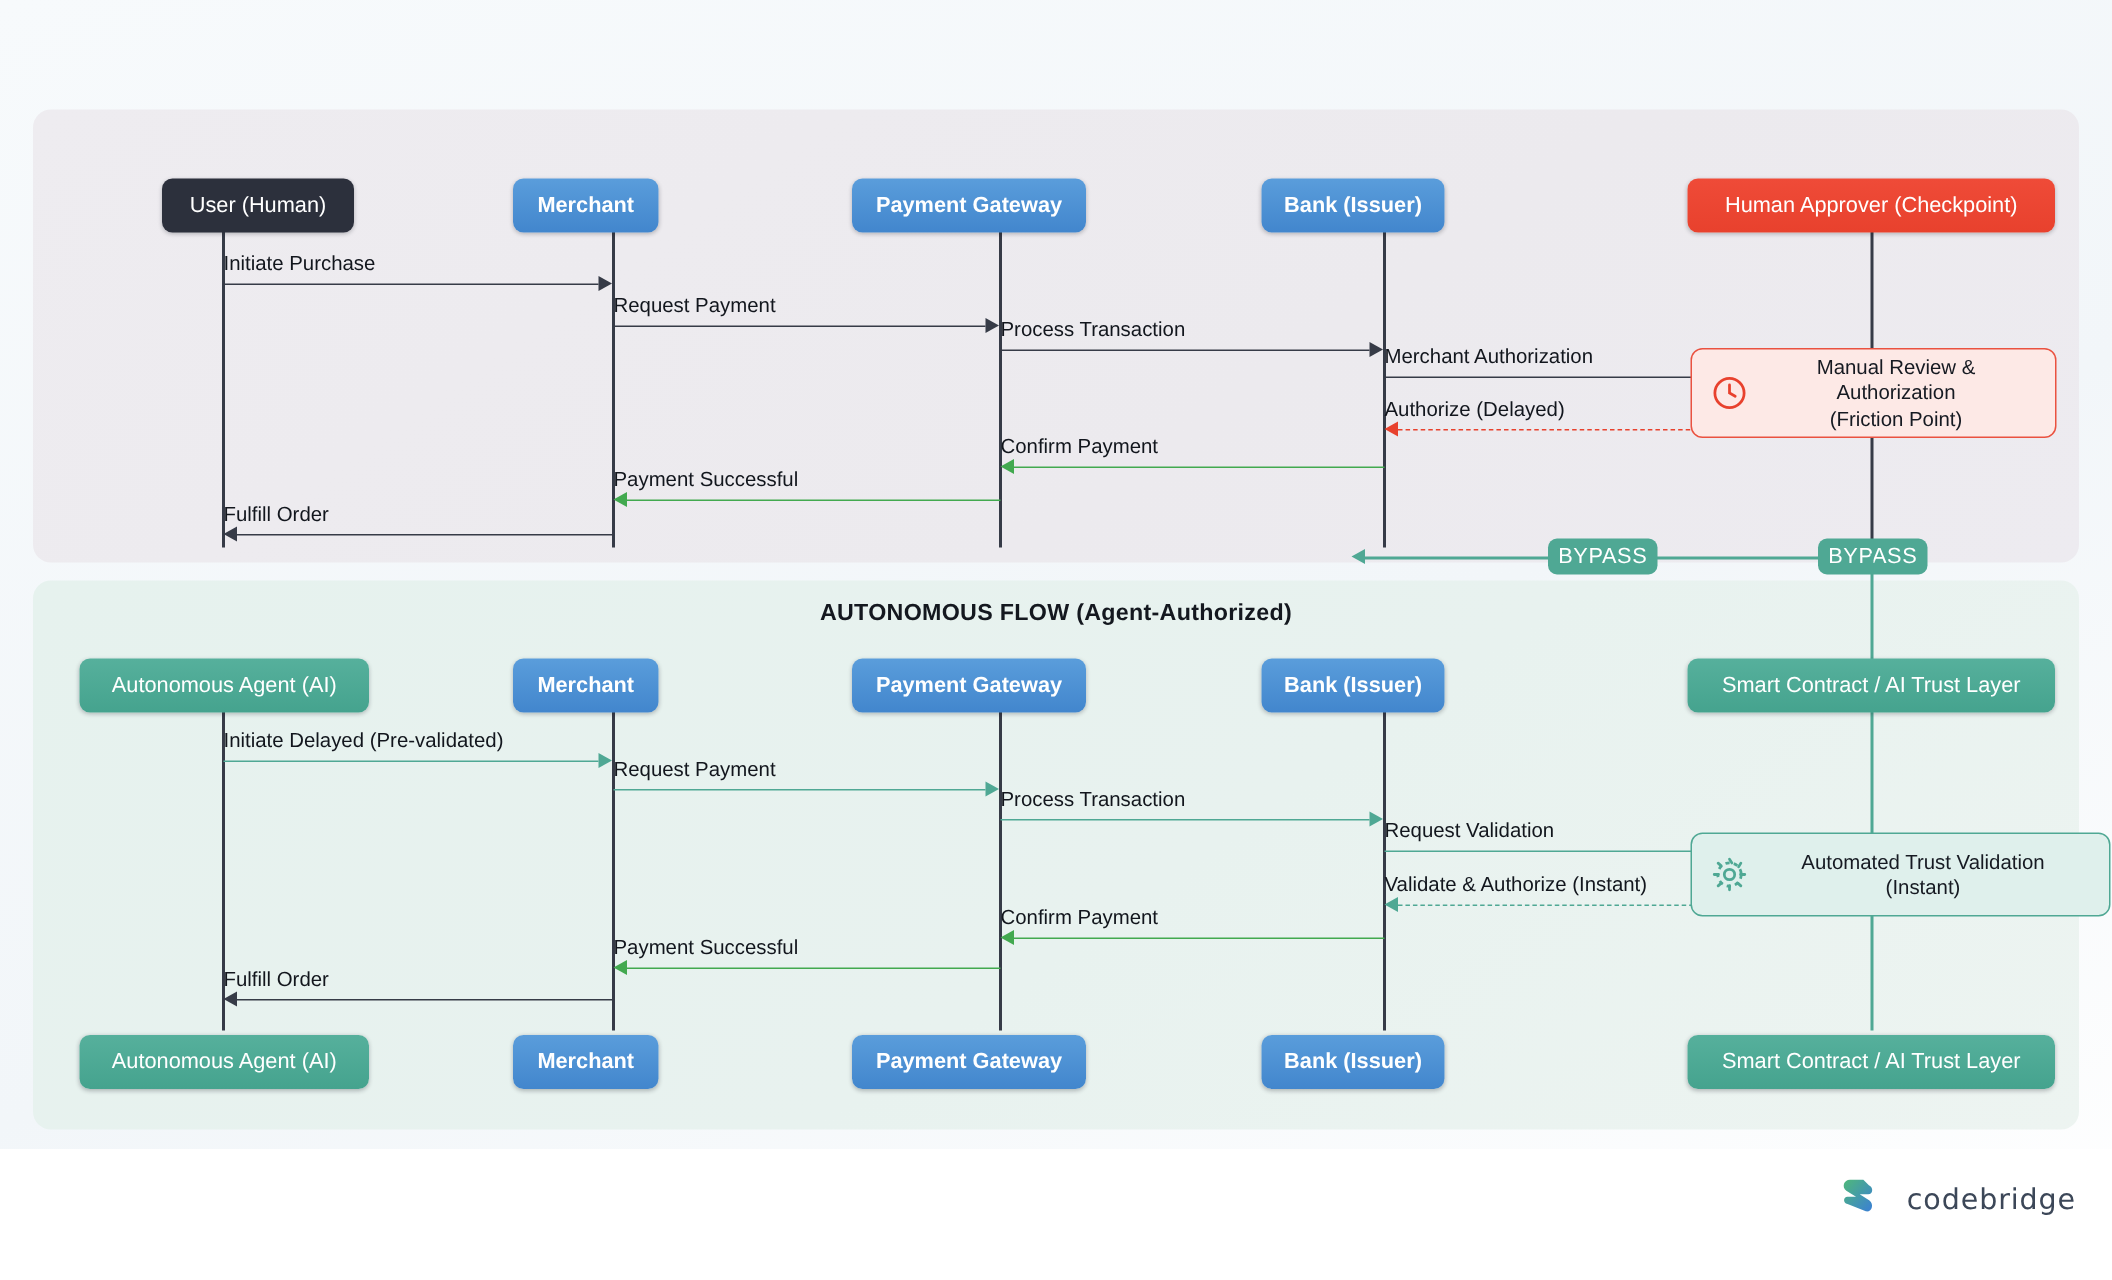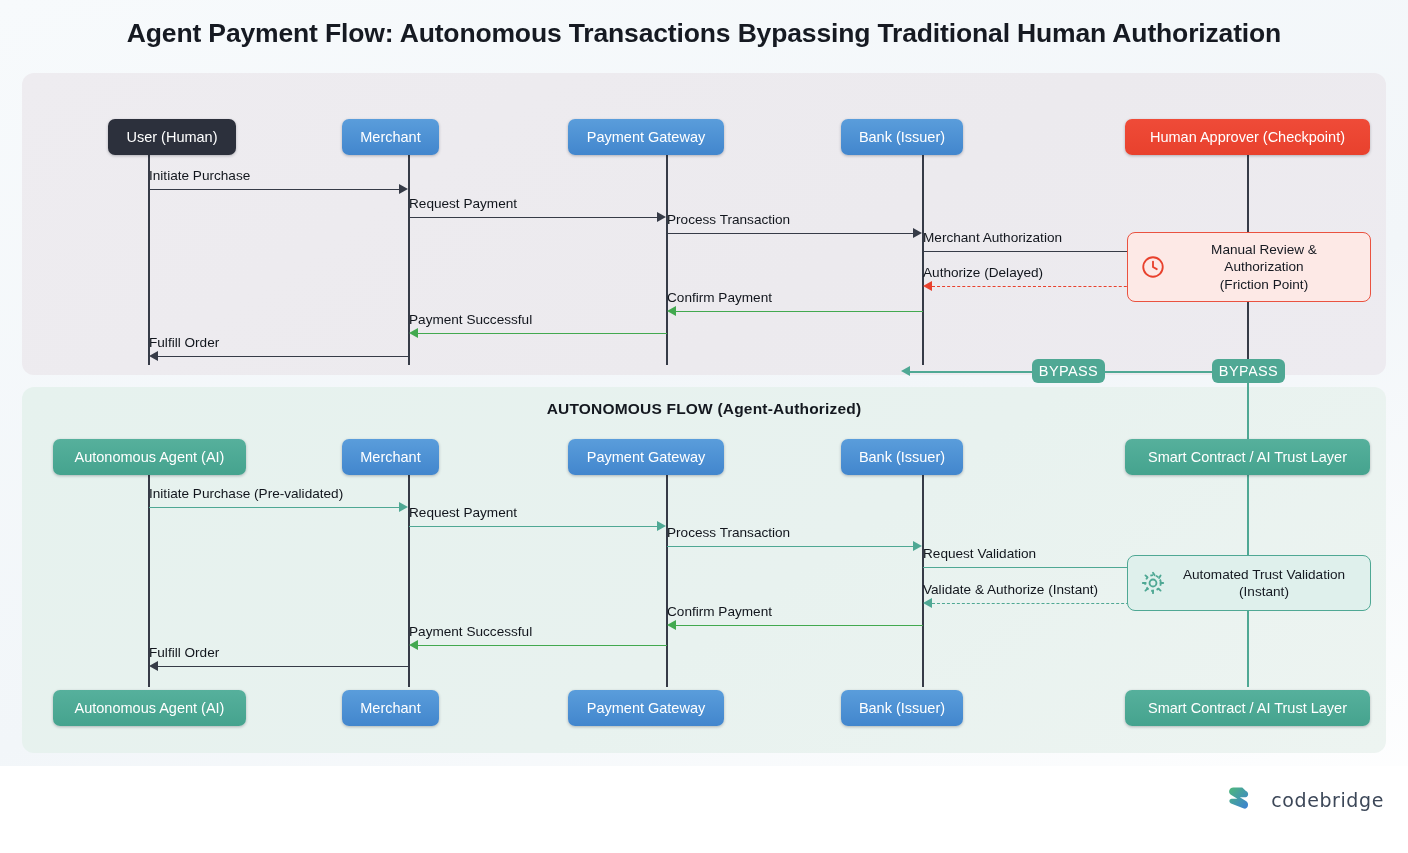--- a/index.html
+++ b/index.html
@@ -68,21 +68,21 @@
     display: flex;
     align-items: center;
     justify-content: center;
     color: #ffffff;
     font-size: 14.5px;
     box-shadow: 0 1px 3px rgba(20,25,35,0.28);
     white-space: nowrap;
     padding: 0 12px;
   }
   .actor.dark   { background: #2c303c; }
-  .actor.blue   { background: linear-gradient(180deg,#5a9ddb 0%, #4286cd 100%); }
+  .actor.blue   { background: linear-gradient(180deg,#5a9ddb 0%, #4286cd 100%); font-weight: bold; }
   .actor.red    { background: linear-gradient(180deg,#ef4b38 0%, #e8412d 100%); }
   .actor.teal   { background: linear-gradient(180deg,#56b09c 0%, #45a38e 100%); }
 
   
   .msg { position: absolute; height: 0; }
   .msg .line {
     position: absolute;
     left: 0; top: 0;
     height: 0;
     border-top-width: 1.6px;
@@ -170,21 +170,20 @@
     letter-spacing: 0.6px;
     font-family: "DejaVu Sans", sans-serif;
   }
 </style>
 </head>
 <body>
 
 <div id="canvas">
   <div id="whitebase"></div>
 
-  <div id="title">Agent Payment Flow: Autonomous Transactions Bypassing Traditional Human Authorization</div>
 
   <div class="panel" id="panel-traditional">
 
     <div class="lifeline" style="left:126px; top:64px; height:228px;"></div>
     <div class="lifeline" style="left:386px; top:64px; height:228px;"></div>
     <div class="lifeline" style="left:644px; top:64px; height:228px;"></div>
     <div class="lifeline" style="left:900px; top:64px; height:228px;"></div>
     <div class="lifeline" style="left:1225px; top:64px; height:238px;"></div>
 
     <div class="actor dark" style="left:42px; top:46px; width:128px;margin-left:44px;">
@@ -244,21 +243,21 @@
       <div class="head l" style="left:0px;"></div>
       <div class="label" style="top:-21px;">Payment Successful</div>
     </div>
 
     <div class="msg c-dark" style="left:127px; top:283px; width:260px;">
       <div class="line" style="left:9px; width:251px;"></div>
       <div class="head l" style="left:0px;"></div>
       <div class="label" style="top:-21px;">Fulfill Order</div>
     </div>
 
-    <div class="note note-red" style="left:1105px; top:159px; width:244px; height:70px;">
+    <div class="note note-red" style="left:1105px; top:159px; width:244px; height:60px;">
       <div class="icon">
         <svg width="26" height="26" viewBox="0 0 24 24" fill="none" stroke="#e8412d" stroke-width="1.7">
           <circle cx="12" cy="12" r="9"></circle>
           <path d="M12 7 L12 12 L15.5 14" stroke-linecap="round"></path>
         </svg>
       </div>
       <div class="note-text">
         <div>Manual Review &amp;</div>
         <div>Authorization</div>
         <div>(Friction Point)</div>
@@ -294,21 +293,21 @@
     <div class="actor blue" style="left:819px; top:52px; width:122px;">
       <span>Bank (Issuer)</span>
     </div>
     <div class="actor teal" style="left:1103px; top:52px; width:245px;">
       <span>Smart Contract / AI Trust Layer</span>
     </div>
 
     <div class="msg c-teal" style="left:127px; top:120px; width:259px;">
       <div class="line" style="width:250px;"></div>
       <div class="head r" style="left:250px;"></div>
-      <div class="label" style="top:-21px;">Initiate Purchase (Pre-validated)</div>
+      <div class="label" style="top:-21px;">Initiate Delayed (Pre-validated)</div>
     </div>
 
     <div class="msg c-teal" style="left:387px; top:139px; width:257px;">
       <div class="line" style="width:248px;"></div>
       <div class="head r" style="left:248px;"></div>
       <div class="label" style="top:-21px;">Request Payment</div>
     </div>
 
     <div class="msg c-teal" style="left:645px; top:159px; width:255px;">
       <div class="line" style="width:246px;"></div>
@@ -339,21 +338,21 @@
       <div class="head l" style="left:0px;"></div>
       <div class="label" style="top:-21px;">Payment Successful</div>
     </div>
 
     <div class="msg c-dark" style="left:127px; top:279px; width:260px;">
       <div class="line" style="left:9px; width:251px;"></div>
       <div class="head l" style="left:0px;"></div>
       <div class="label" style="top:-21px;">Fulfill Order</div>
     </div>
 
-    <div class="note note-teal" style="left:1105px; top:168px; width:244px; height:56px;justify-content:space-between;">
+    <div class="note note-teal" style="left:1105px; top:168px; width:280px; height:56px;justify-content:space-between;">
       <div class="icon">
         <svg width="26" height="26" viewBox="0 0 24 24" fill="none" stroke="#4fa894" stroke-width="1.7">
           <circle cx="12" cy="12" r="3.2"></circle>
           <path d="M12 2.6 L13.5 4.9 M19 5 L17.6 7.3 M21.4 12 L18.8 12 M19 19 L17.1 17.3 M12 21.4 L12 18.8 M5 19 L6.9 17.3 M2.6 12 L5.2 12 M5 5 L6.9 6.7" stroke-linecap="round"></path>
           <circle cx="12" cy="12" r="7.2" stroke-dasharray="2.6 2.6"></circle>
         </svg>
       </div>
       <div class="note-text">
         <div>Automated Trust Validation</div>
         <div>(Instant)</div>

